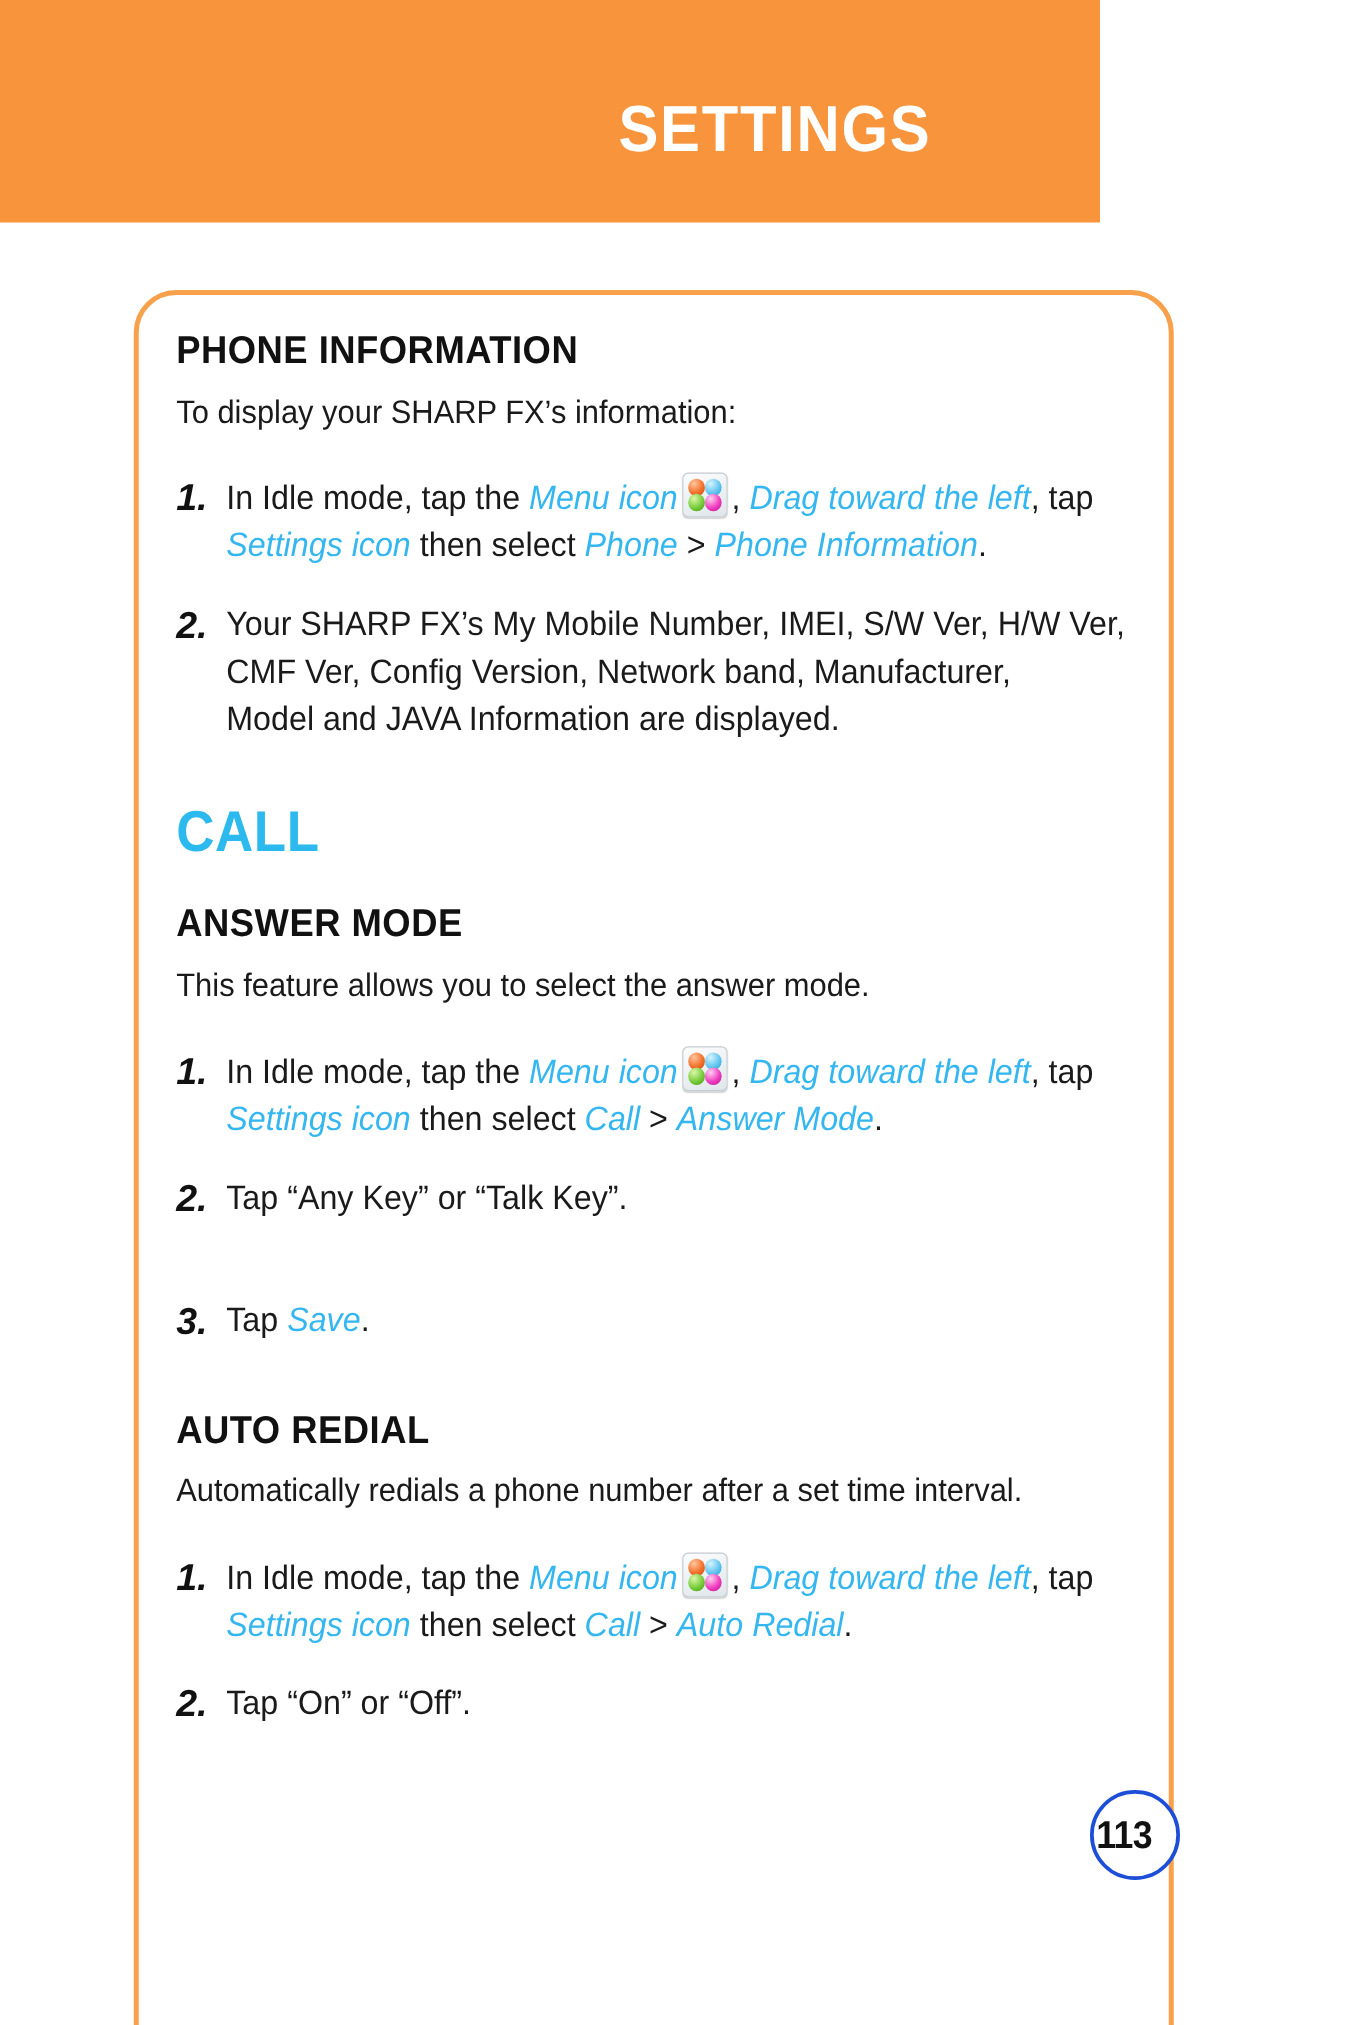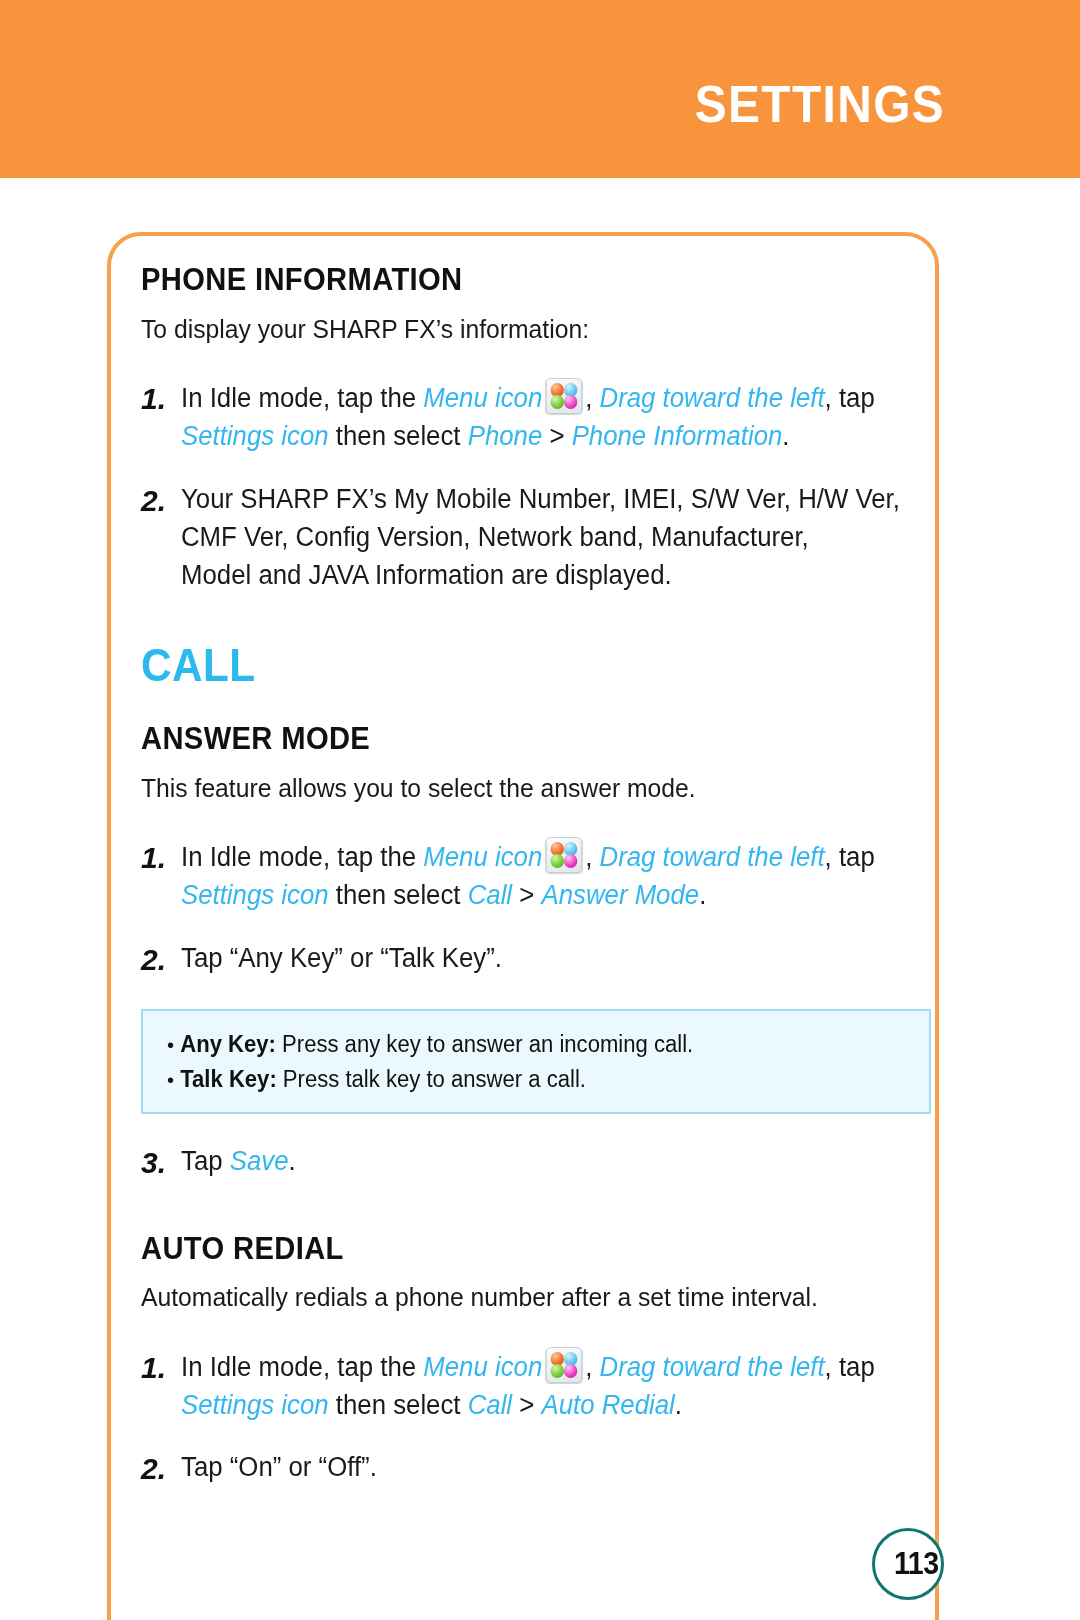--- a/index.html
+++ b/index.html
@@ -17,21 +17,21 @@
     height: 1620px;
     background: #ffffff;
     overflow: hidden;
   }
 
   
   .header-band {
     position: absolute;
     left: 0;
     top: 0;
-    width: 1080px;
+    width: 880px;
     height: 178px;
     background: #F8943C;
     padding-left: 17px;
   }
   .header-title {
     position: absolute;
     right: 135px;
     top: 78px;
     color: #ffffff;
     font-family: "Liberation Sans", sans-serif;
@@ -171,28 +171,28 @@
     transform-origin: left center;
     white-space: nowrap;
   }
   .note-line b { font-weight: bold; }
   .bullet { font-size: 21px; }
 
   
   .page-badge {
     position: absolute;
     left: 872px;
-    top: 1528px;
+    top: 1432px;
     width: 72px;
     height: 72px;
-    border: 3px solid #0f766e;
+    border: 3px solid #1d4ed8;
     border-radius: 50%;
     display: flex;
     align-items: center;
-    justify-content: flex-end;
+    justify-content: flex-start;
     background: #ffffff;
   }
   .page-badge span {
     font-family: "Liberation Sans", sans-serif;
     font-weight: bold;
     font-size: 31px;
     color: #111111;
     letter-spacing: -0.5px;
     transform: scaleX(0.92);
   }
@@ -273,30 +273,20 @@
 
       <div class="step">
         <div class="step-num">2.</div>
         <div class="step-body">
           <div class="step-line">Tap “Any Key” or “Talk Key”.</div>
         </div>
       </div>
 
       <div class="gap-28"></div>
 
-      <div class="note-box">
-        <div class="note-line">
-          <span class="bullet">•</span>
-          <b>Any Key:</b><span> Press any key to answer an incoming call.</span>
-        </div>
-        <div class="note-line">
-          <span class="bullet">•</span>
-          <b>Talk Key:</b><span> Press talk key to answer a call.</span>
-        </div>
-      </div>
 
       <div class="gap-28"></div>
 
       <div class="step">
         <div class="step-num">3.</div>
         <div class="step-body">
           <div class="step-line">
             <span class="plain">Tap </span><span class="hl">Save</span><span class="plain">.</span>
           </div>
         </div>

